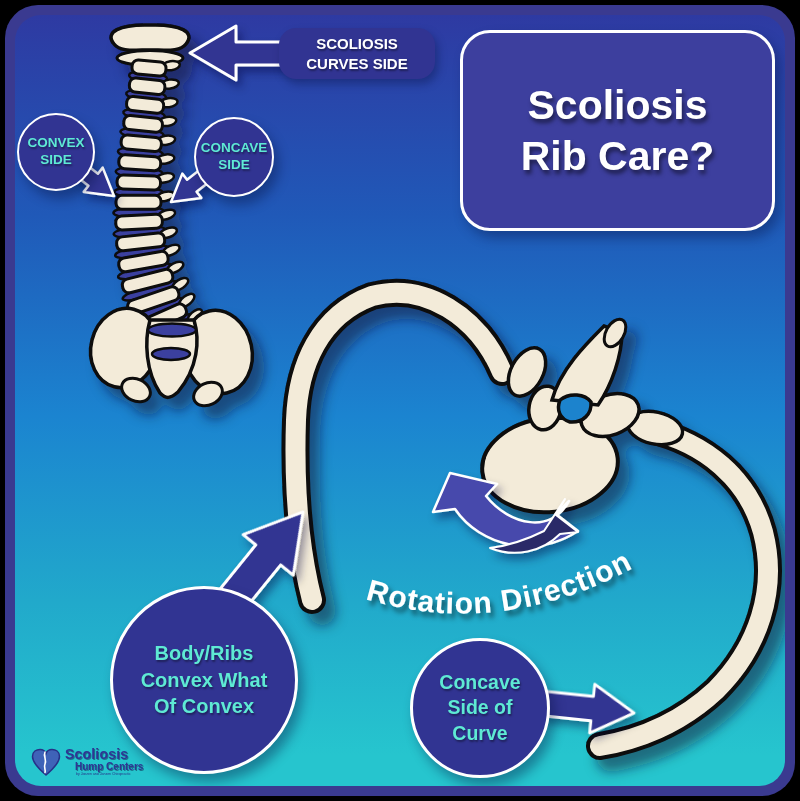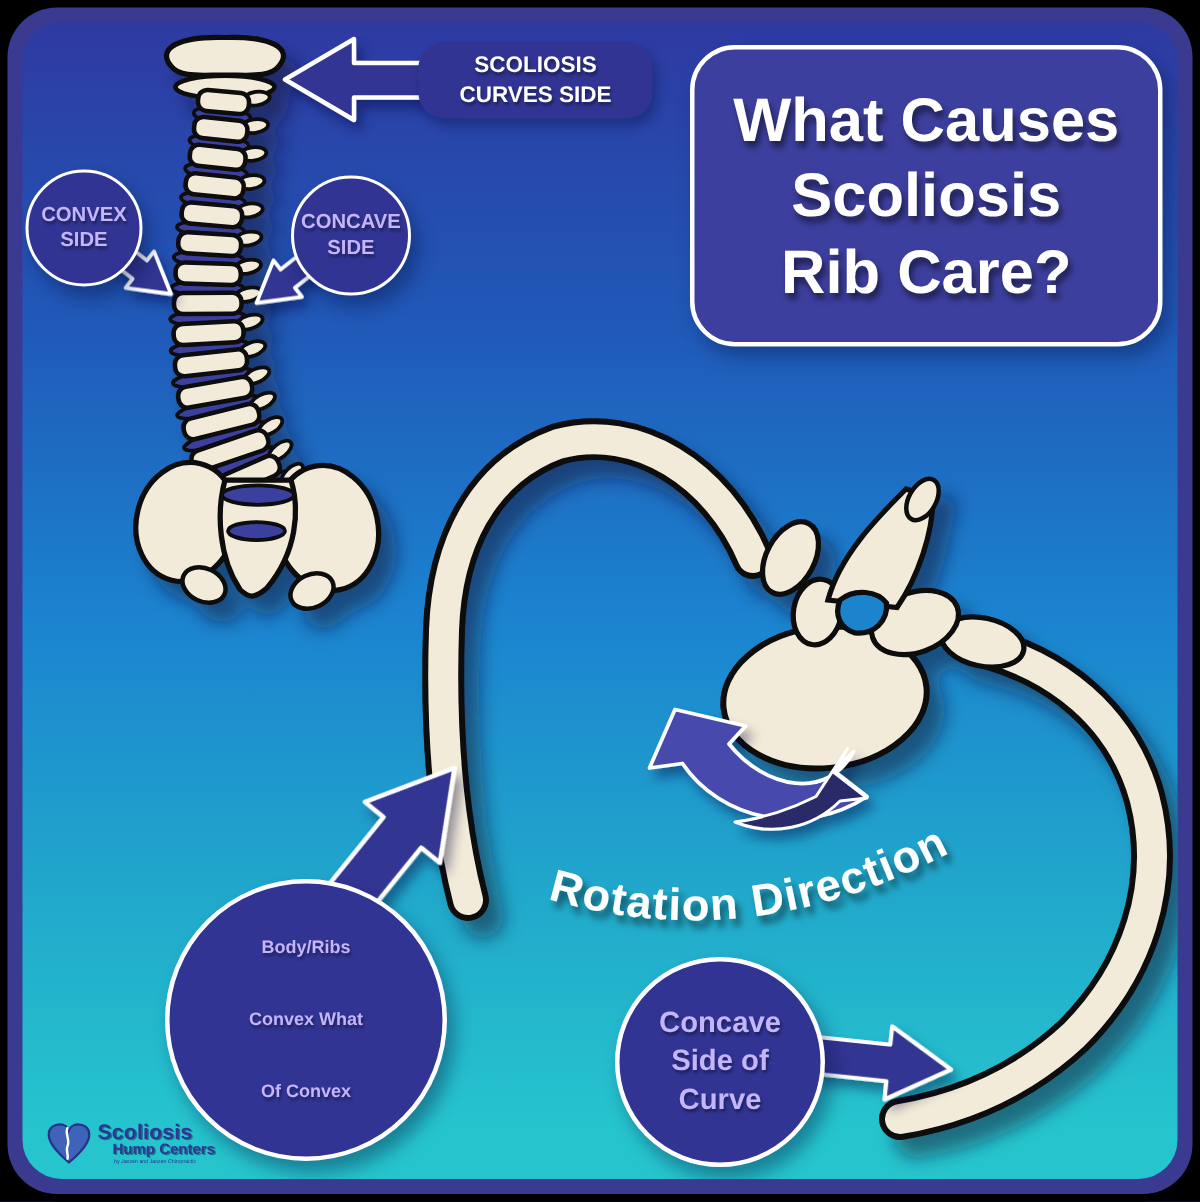--- a/index.html
+++ b/index.html
@@ -29,27 +29,27 @@
     box-shadow:5px 7px 12px rgba(5,15,60,.35);}
 
   .pill{position:absolute;left:279px;top:28px;width:156px;height:51px;
     background:var(--label);border-radius:17px;
     display:flex;flex-direction:column;align-items:center;justify-content:center;
     color:#fff;font-weight:bold;font-size:15px;line-height:1.28;text-align:center;
     text-shadow:1px 2px 2px rgba(0,0,0,.4);
     box-shadow:3px 5px 8px rgba(5,15,60,.35);}
 
   .circle-label{position:absolute;border-radius:50%;background:var(--label);
-    border:2.5px solid #fff;color:#c4b5fd;font-weight:bold;text-align:center;
+    border:2.5px solid #fff;color:#5eead4;font-weight:bold;text-align:center;
     display:flex;flex-direction:column;align-items:center;justify-content:center;
     box-shadow:5px 8px 12px rgba(5,15,60,.38);}
   .circle-label div{text-shadow:1px 2px 2px rgba(0,0,0,.38);}
   .c-convex{left:17px;top:113px;width:78px;height:78px;font-size:13.5px;line-height:1.25;}
   .c-concave{left:194px;top:117px;width:80px;height:80px;font-size:13.5px;line-height:1.25;}
-  .c-bodyribs{left:110px;top:586px;width:188px;height:188px;font-size:12px;line-height:1.32;border-width:3px;gap:32px;}
+  .c-bodyribs{left:110px;top:586px;width:188px;height:188px;font-size:20px;line-height:1.32;border-width:3px;}
   .c-concavecurve{left:410px;top:638px;width:140px;height:140px;font-size:19.5px;line-height:1.3;border-width:3px;}
 
   .logo{position:absolute;left:30px;top:747px;display:flex;align-items:flex-start;}
   .logo-text{margin-left:3px;color:var(--logo-blue);line-height:1;}
   .logo-name{font-weight:bold;font-size:14px;letter-spacing:.2px;
     text-shadow:1px 1px 0 rgba(10,15,60,.45);}
   .logo-sub{font-weight:bold;font-size:10px;margin-left:10px;margin-top:1px;
     text-shadow:1px 1px 0 rgba(10,15,60,.45);}
   .logo-tagline{font-size:3.5px;margin-left:11px;margin-top:1px;color:#273188;}
 </style>
@@ -200,21 +200,20 @@
       <g filter="url(#softShadow)" fill="var(--label)" stroke="#ffffff" stroke-linejoin="round">
         <path stroke-width="3" d="M 190,53 L 236,26 L 236,42 L 300,42 L 300,65 L 236,65 L 236,80 Z"></path>
         <use href="#arrowShape" transform="translate(114,196) rotate(38) scale(1.1)" stroke-width="2.3"></use>
         <use href="#arrowShape" transform="translate(171,202) rotate(142) scale(1.1)" stroke-width="2.3"></use>
         <use href="#arrowShape" transform="translate(303,512) rotate(-51) scale(2.3)" stroke-width="1.3"></use>
         <use href="#arrowShape" transform="translate(634,713) rotate(6) scale(1.75)" stroke-width="1.6"></use>
       </g>
     </svg>
 
     <div class="title-box">
-      <div>What Causes</div>
       <div>Scoliosis</div>
       <div>Rib Care?</div>
     </div>
 
     <div class="pill">
       <div>SCOLIOSIS</div>
       <div>CURVES SIDE</div>
     </div>
 
     <div class="circle-label c-convex">

